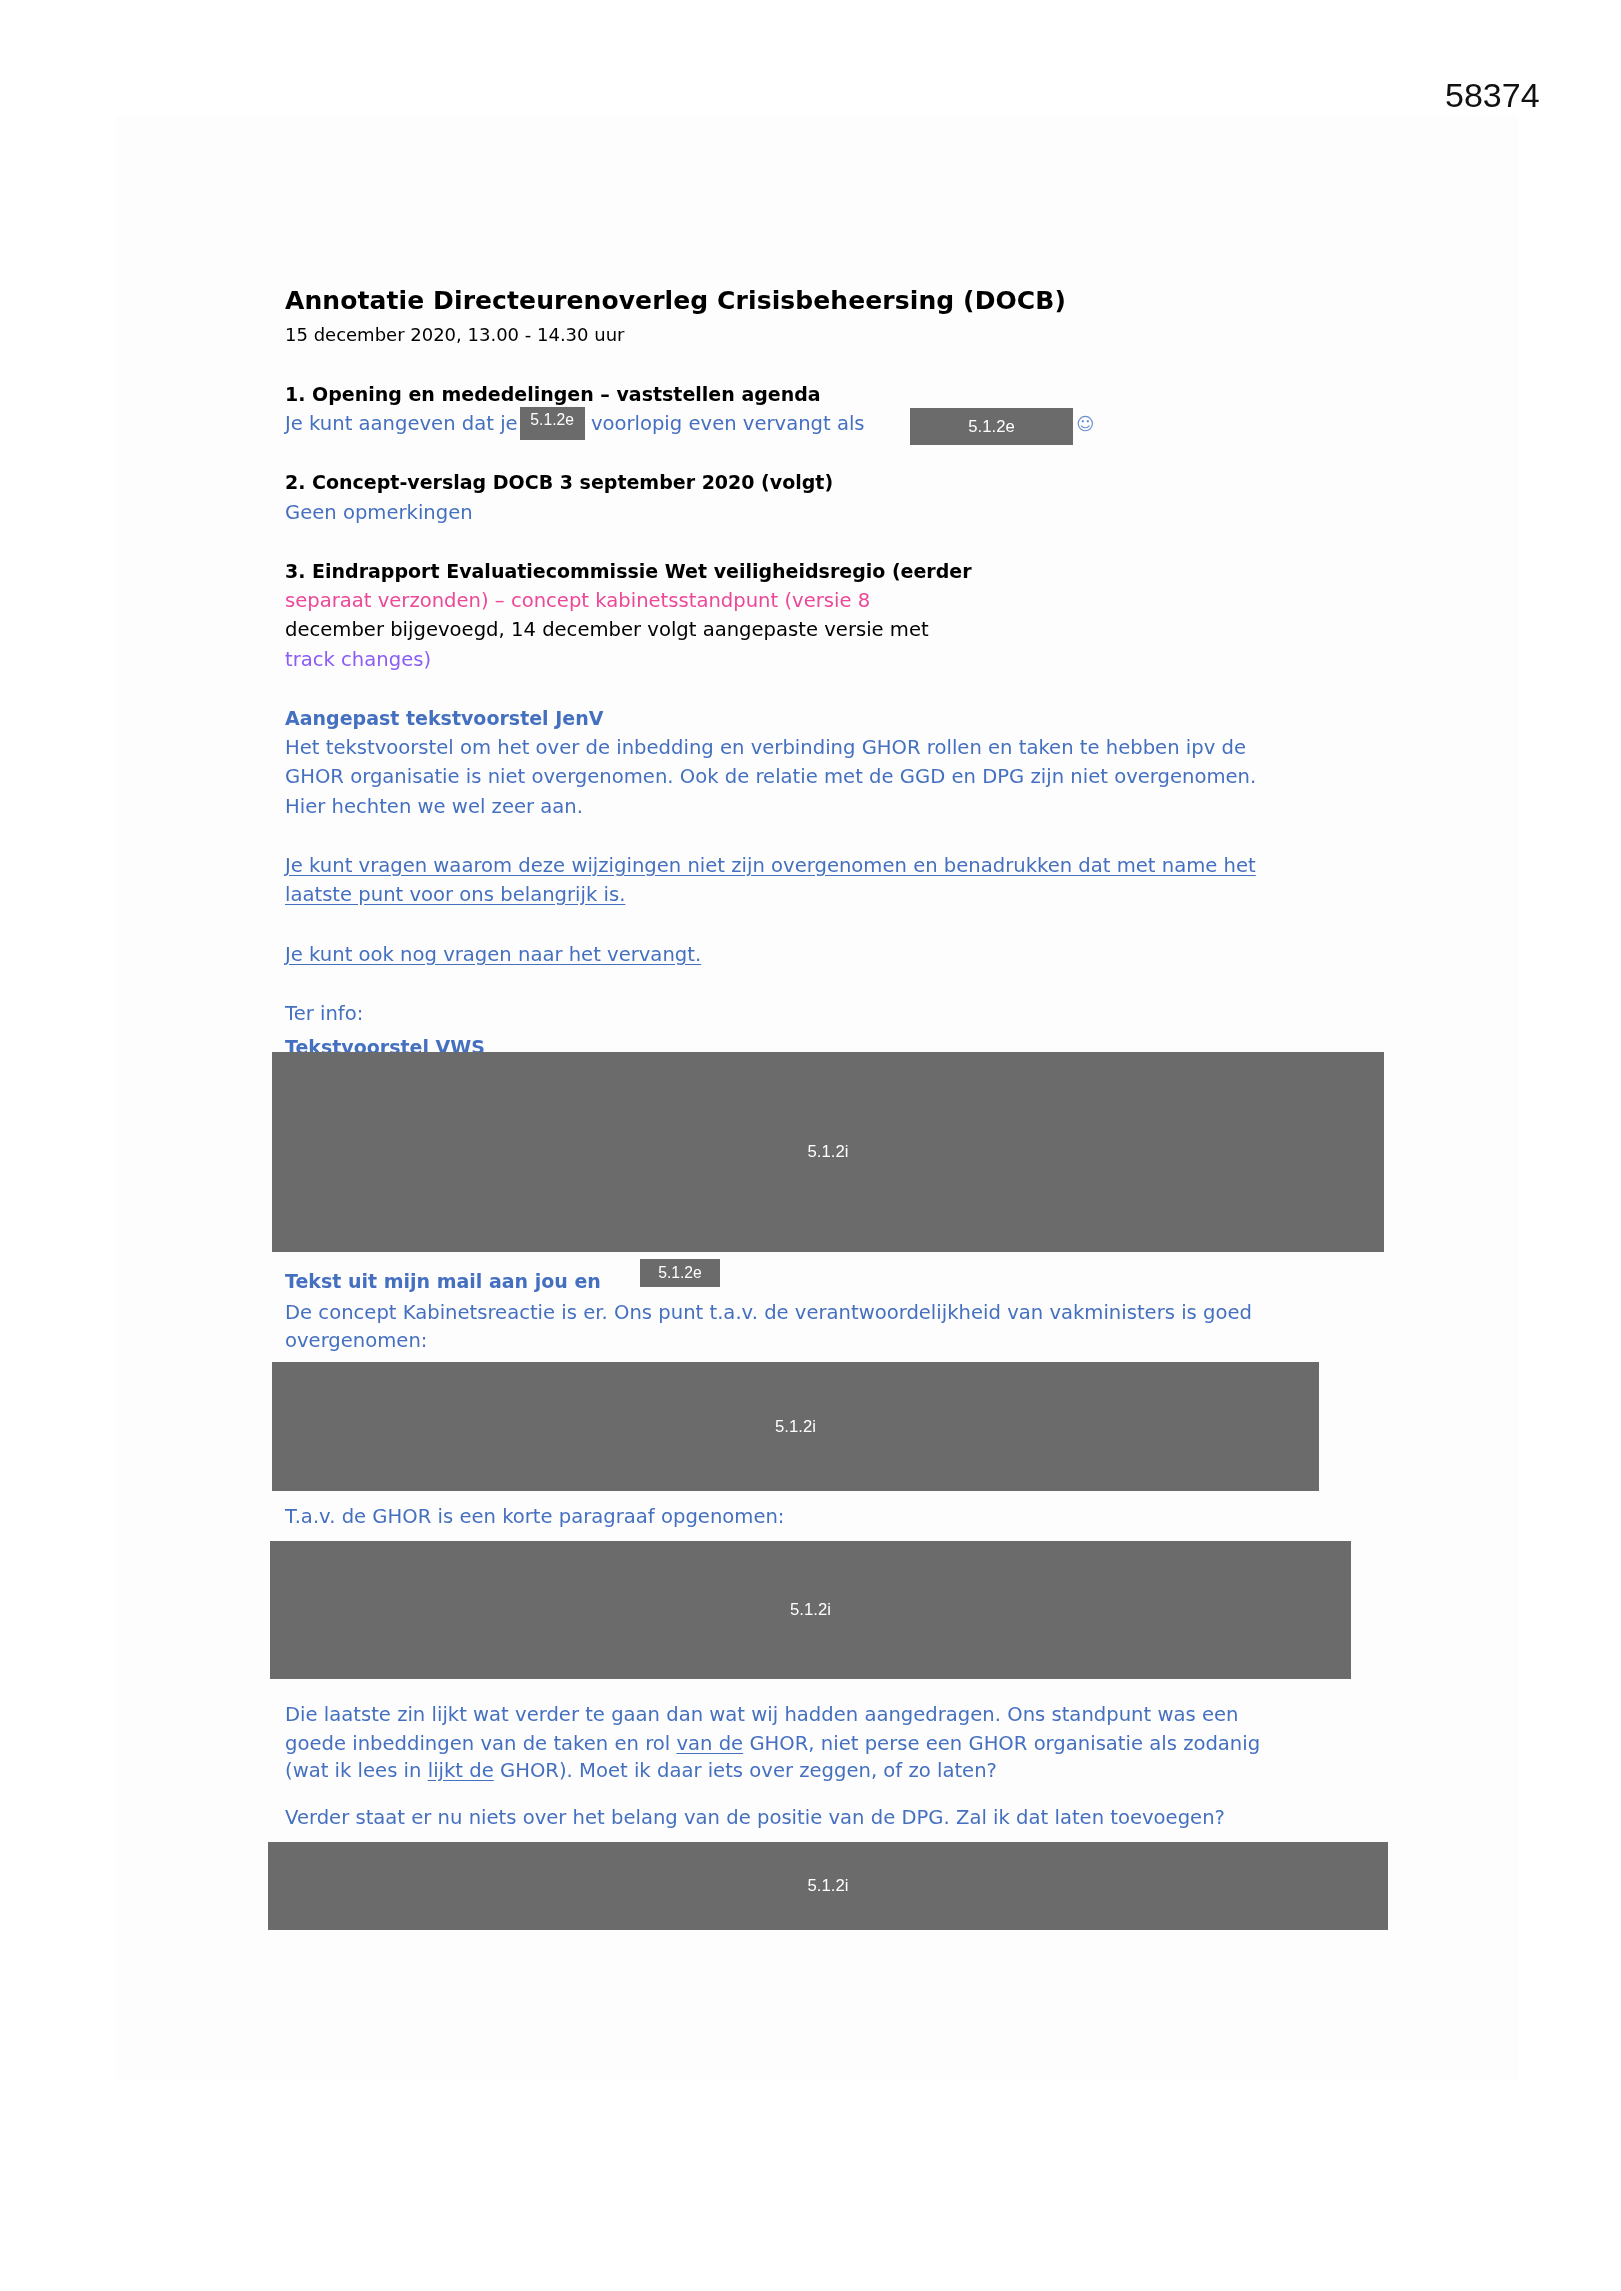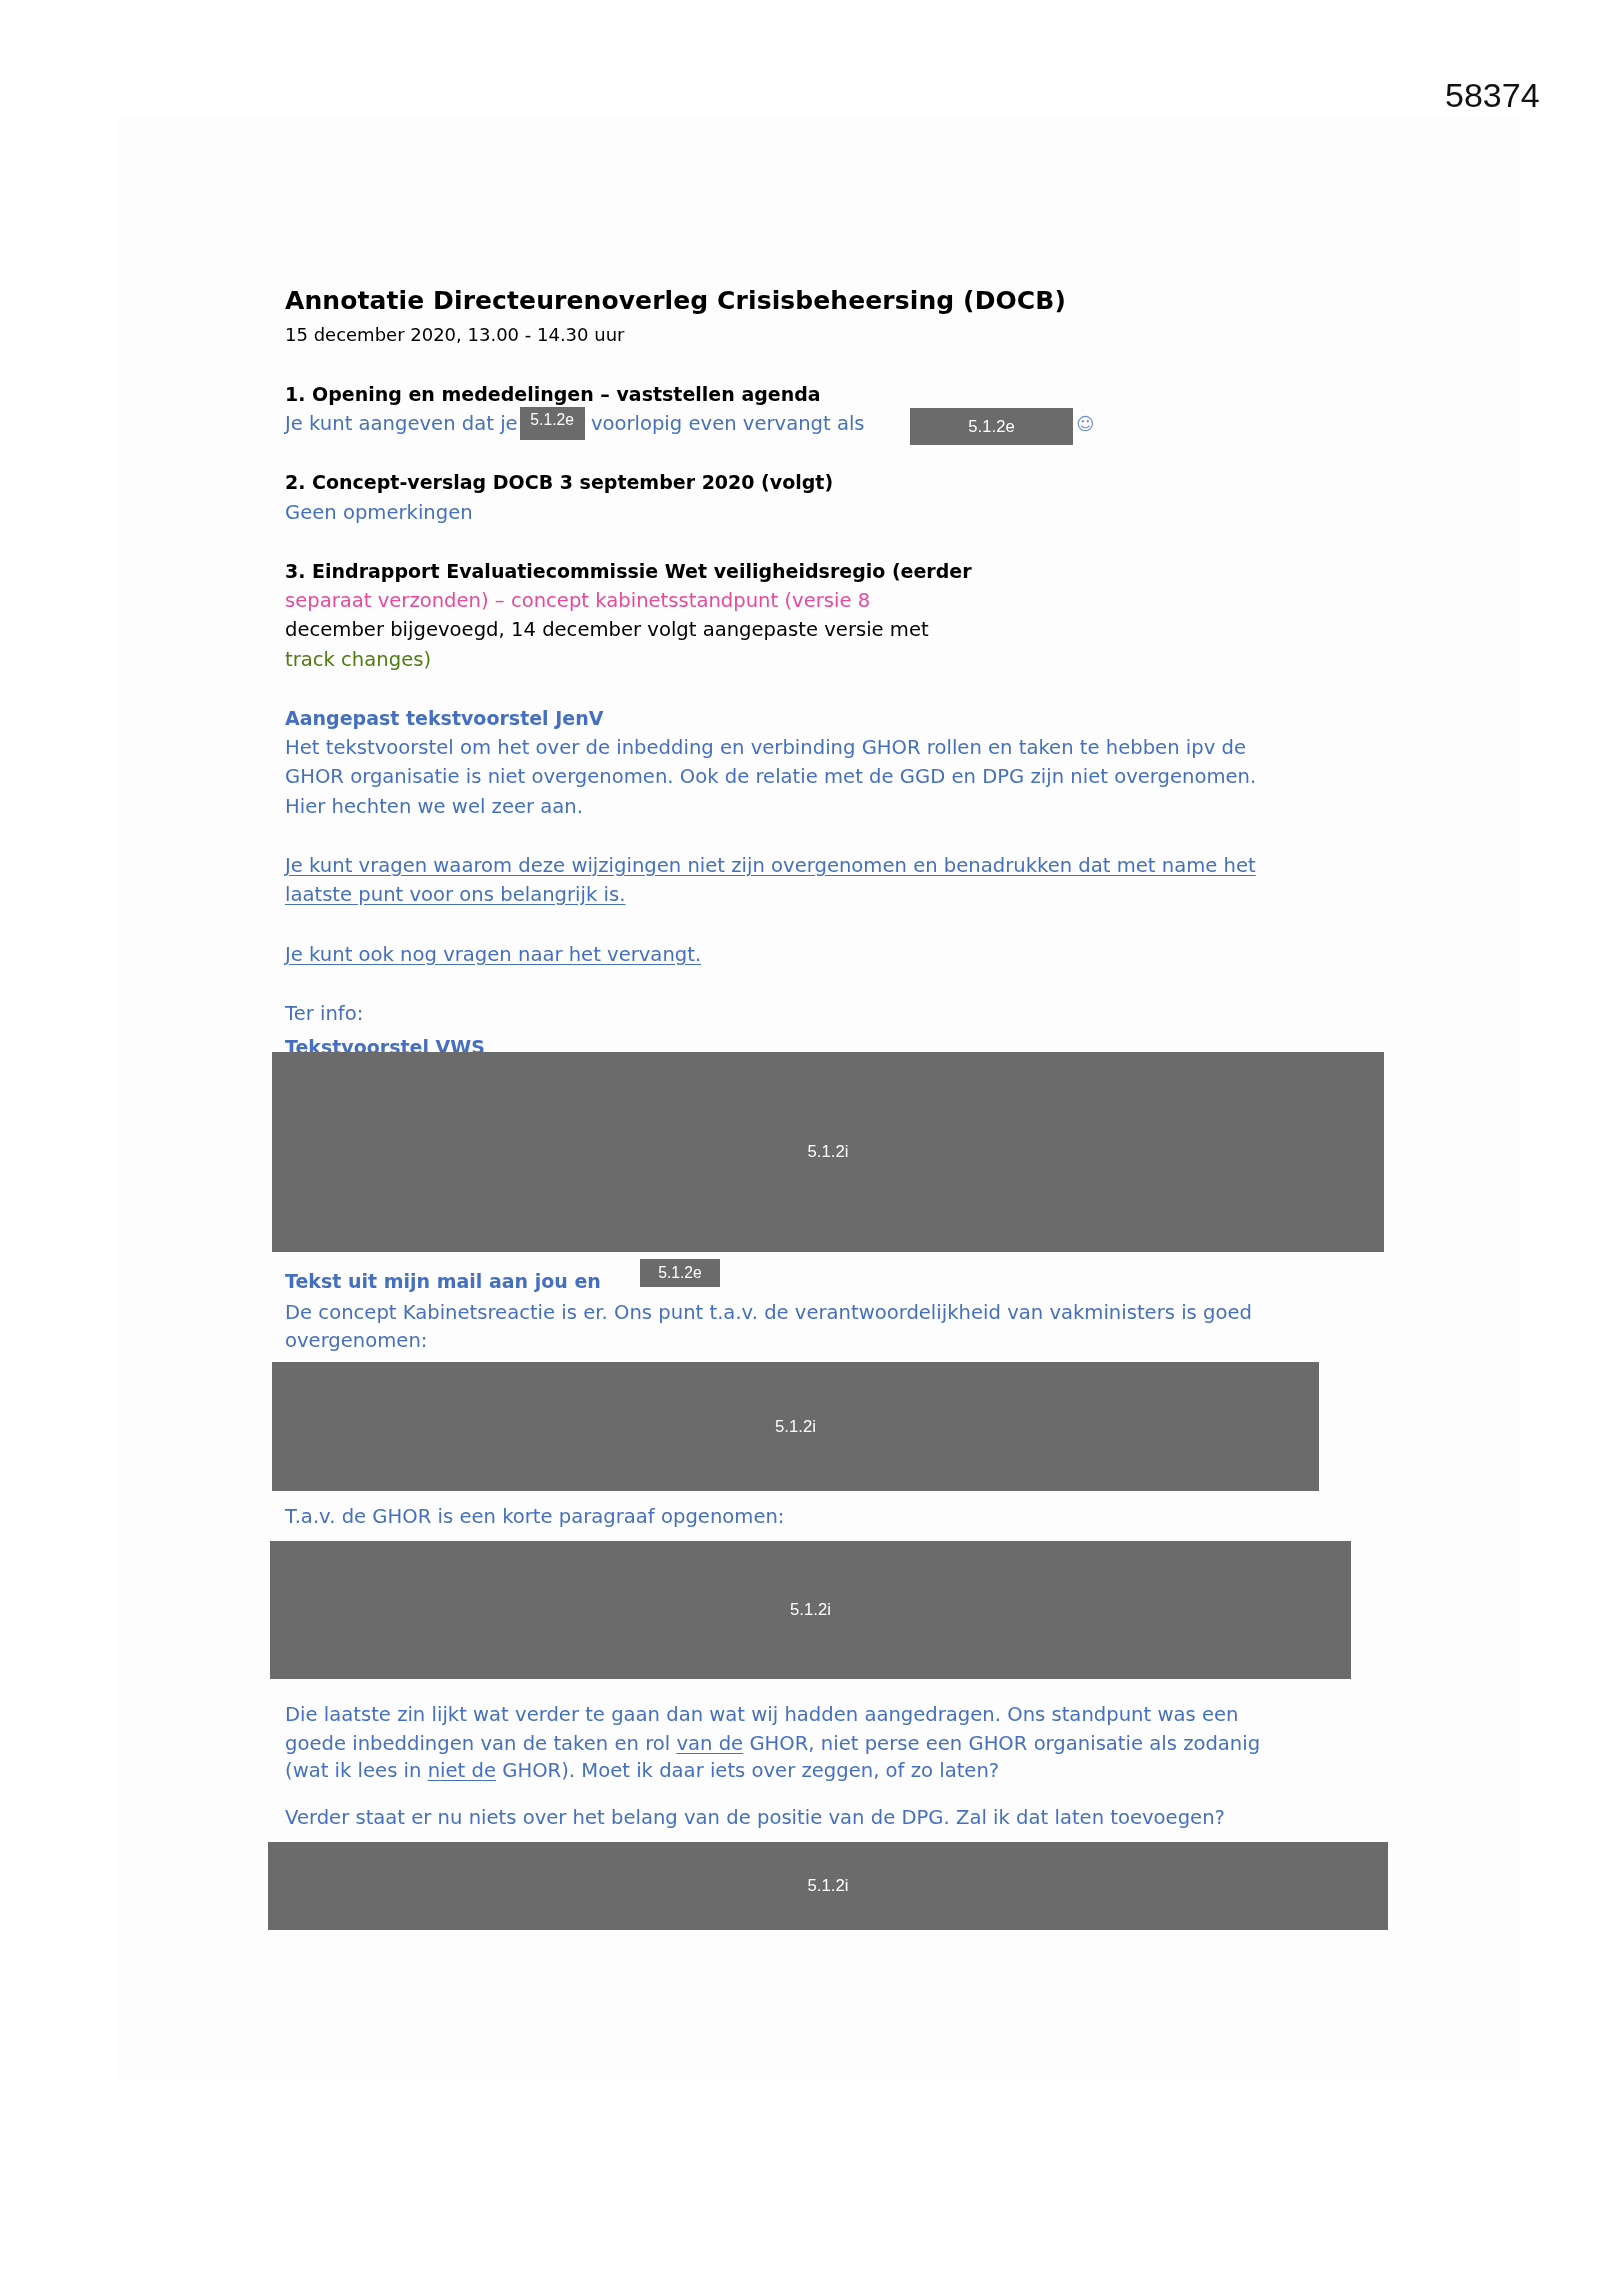--- a/index.html
+++ b/index.html
@@ -56,21 +56,21 @@
 </div>
 <div class="redact" style="left:910px;top:408px;width:163px;height:37px;">5.1.2e</div>
 <div class="line smiley" style="left:1076px;top:413px;">☺</div>
 
 <div class="line heading" style="top:471px;">2. Concept-verslag DOCB 3 september 2020 (volgt)</div>
 <div class="line blue" style="top:501px;">Geen opmerkingen</div>
 
 <div class="line heading" style="top:560px;">3. Eindrapport Evaluatiecommissie Wet veiligheidsregio (eerder</div>
 <div class="line" style="top:589px;color:#ec4899;">separaat verzonden) – concept kabinetsstandpunt (versie 8</div>
 <div class="line" style="top:618px;color:#000;">december bijgevoegd, 14 december volgt aangepaste versie met</div>
-<div class="line" style="top:648px;color:#4d7c0f;">track changes)</div>
+<div class="line" style="top:648px;color:#8b5cf6;">track changes)</div>
 
 <div class="line blue subheading" style="top:707px;">Aangepast tekstvoorstel JenV</div>
 <div class="line blue" style="top:736px;">Het tekstvoorstel om het over de inbedding en verbinding GHOR rollen en taken te hebben ipv de</div>
 <div class="line blue" style="top:765px;">GHOR organisatie is niet overgenomen. Ook de relatie met de GGD en DPG zijn niet overgenomen.</div>
 <div class="line blue" style="top:795px;">Hier hechten we wel zeer aan.</div>
 
 <div class="line blue u" style="top:854px;">Je kunt vragen waarom deze wijzigingen niet zijn overgenomen en benadrukken dat met name het</div>
 <div class="line blue u" style="top:883px;">laatste punt voor ons belangrijk is. </div>
 
 <div class="line blue u" style="top:943px;">Je kunt ook nog vragen naar het vervangt. </div>
@@ -91,19 +91,19 @@
 
 <div class="line blue" style="top:1505px;">T.a.v. de GHOR is een korte paragraaf opgenomen:</div>
 
 <div class="redact" style="left:270px;top:1541px;width:1081px;height:138px;">5.1.2i</div>
 
 <div class="line blue" style="top:1703px;">Die laatste zin lijkt wat verder te gaan dan wat wij hadden aangedragen. Ons standpunt was een</div>
 <div class="line blue" style="top:1732px;">
   <span>goede inbeddingen van de taken en rol </span><span class="u">van de</span><span> GHOR, niet perse een GHOR organisatie als zodanig</span>
 </div>
 <div class="line blue" style="top:1759px;">
-  <span>(wat ik lees in </span><span class="u">niet de</span><span> GHOR). Moet ik daar iets over zeggen, of zo laten?</span>
+  <span>(wat ik lees in </span><span class="u">lijkt de</span><span> GHOR). Moet ik daar iets over zeggen, of zo laten?</span>
 </div>
 
 <div class="line blue" style="top:1806px;">Verder staat er nu niets over het belang van de positie van de DPG. Zal ik dat laten toevoegen?</div>
 
 <div class="redact" style="left:268px;top:1842px;width:1120px;height:88px;">5.1.2i</div>
 
 
 </body></html>

